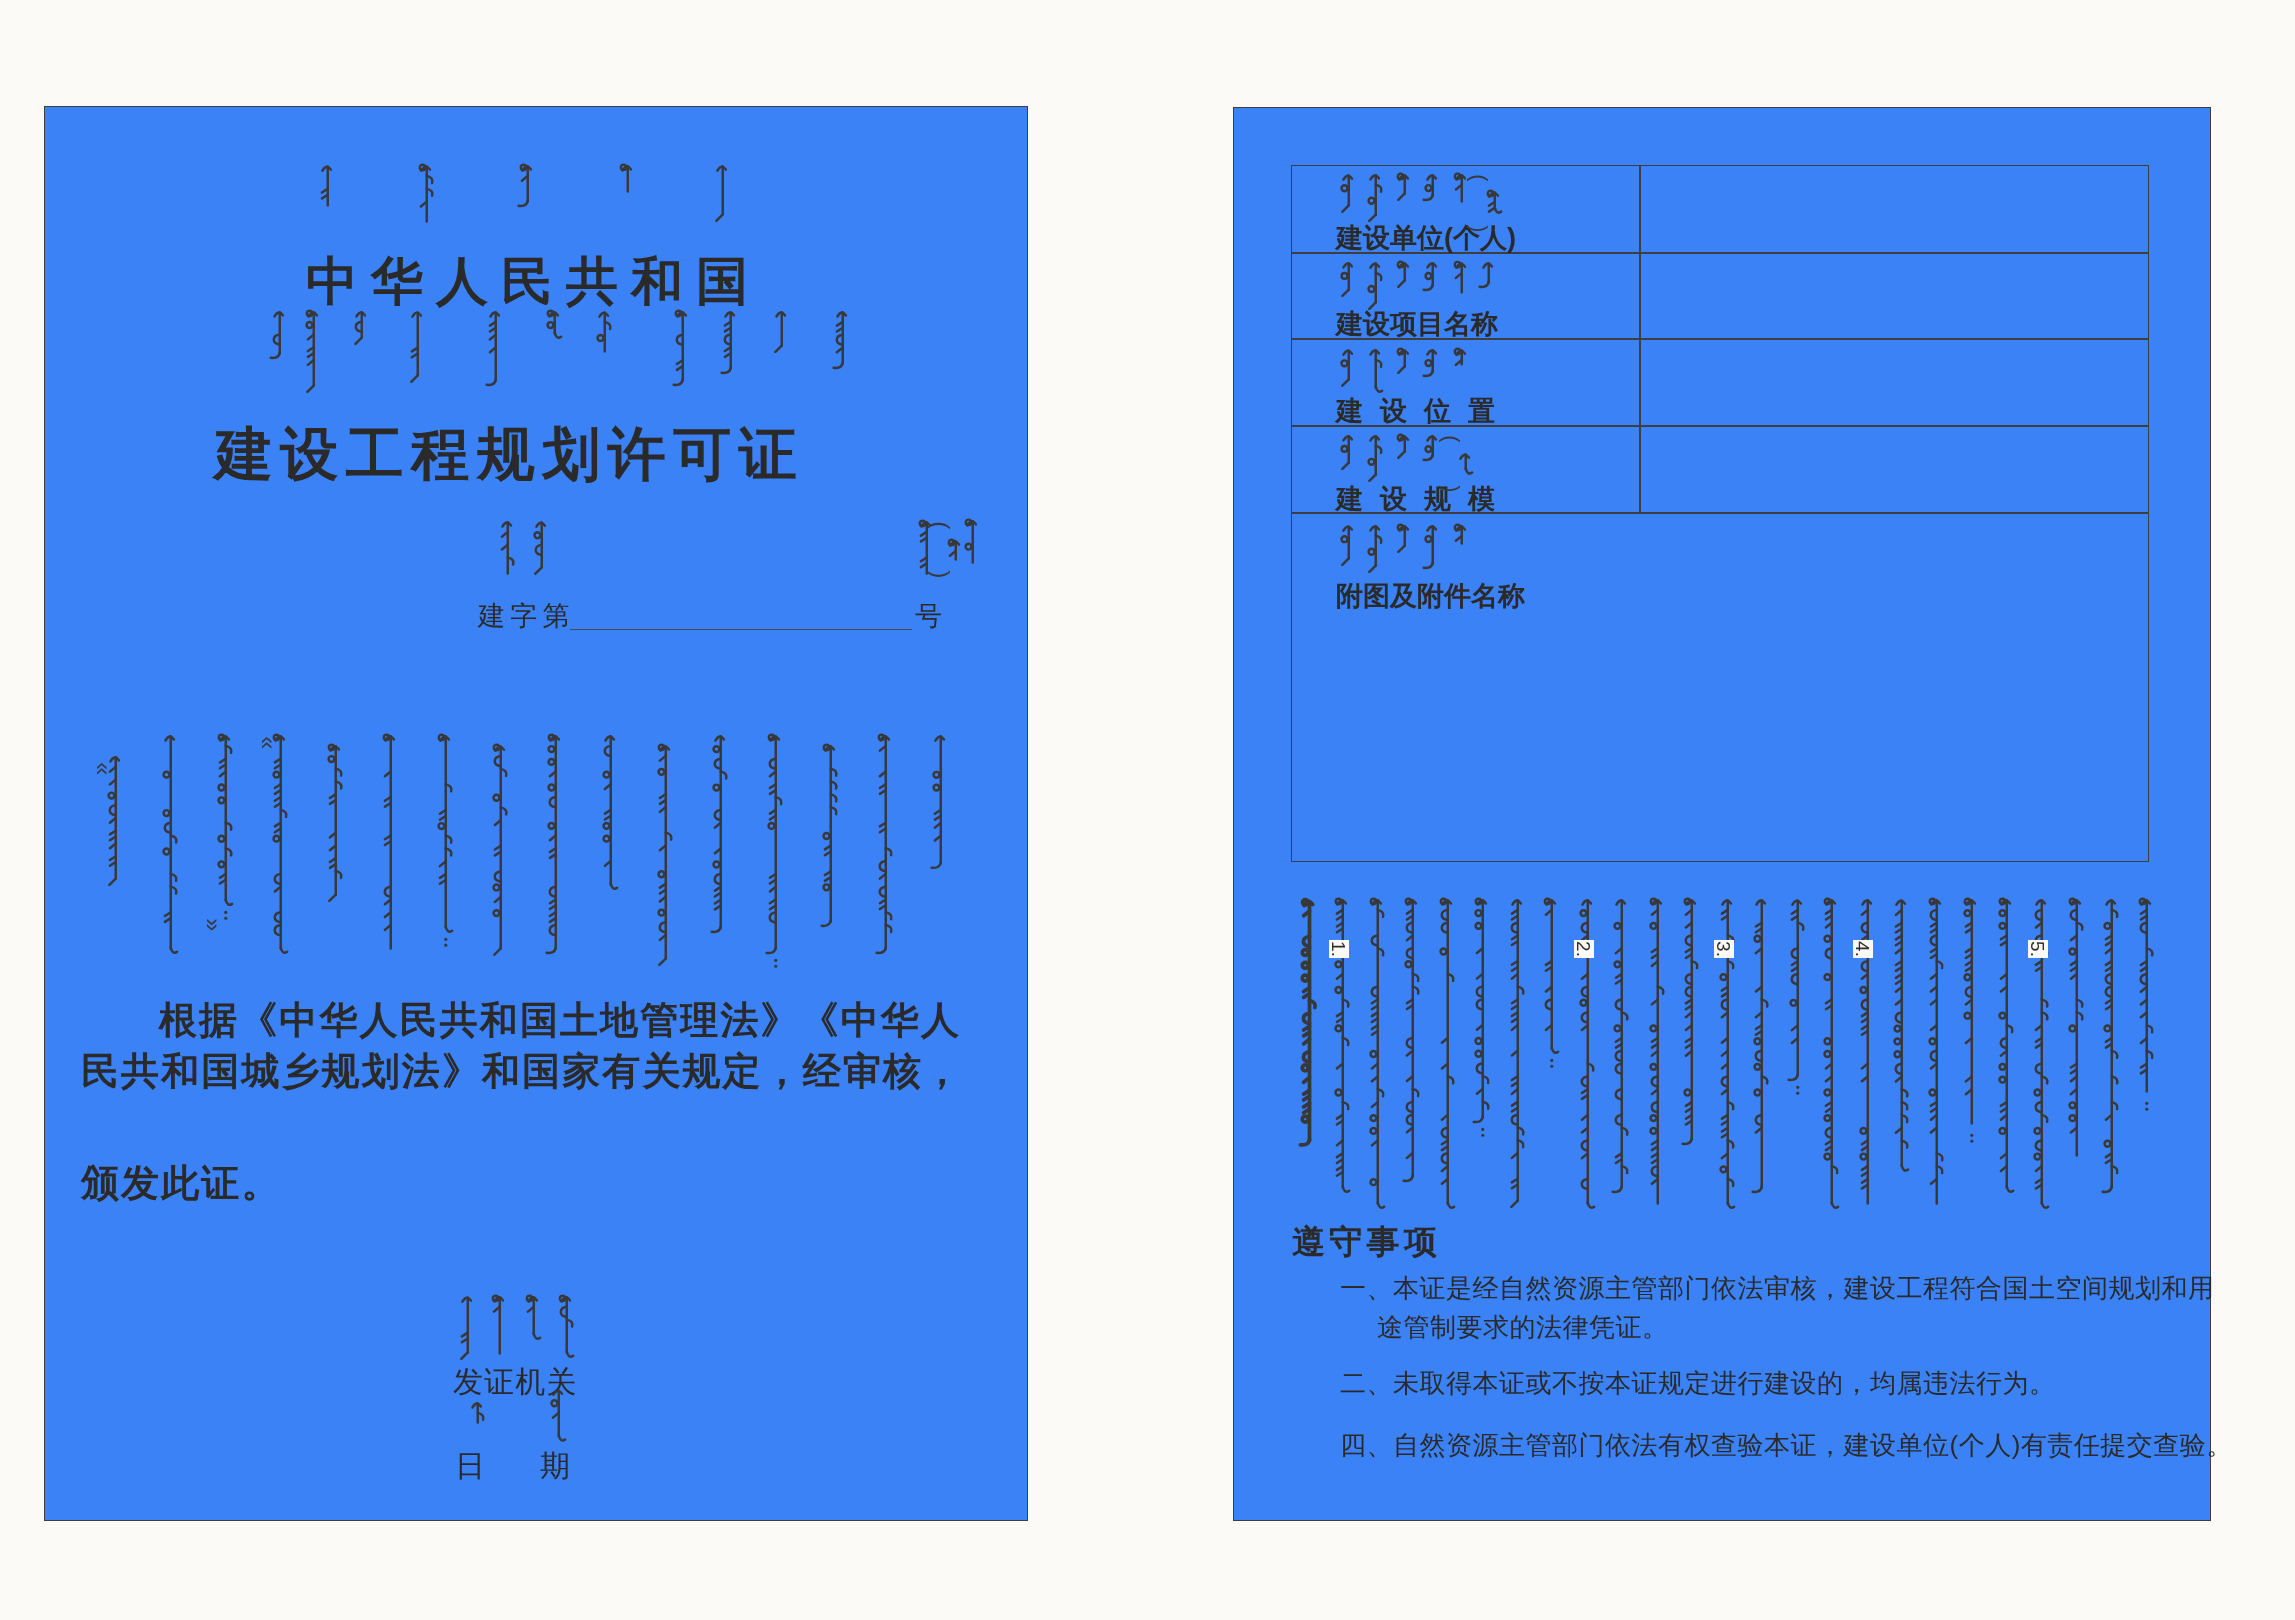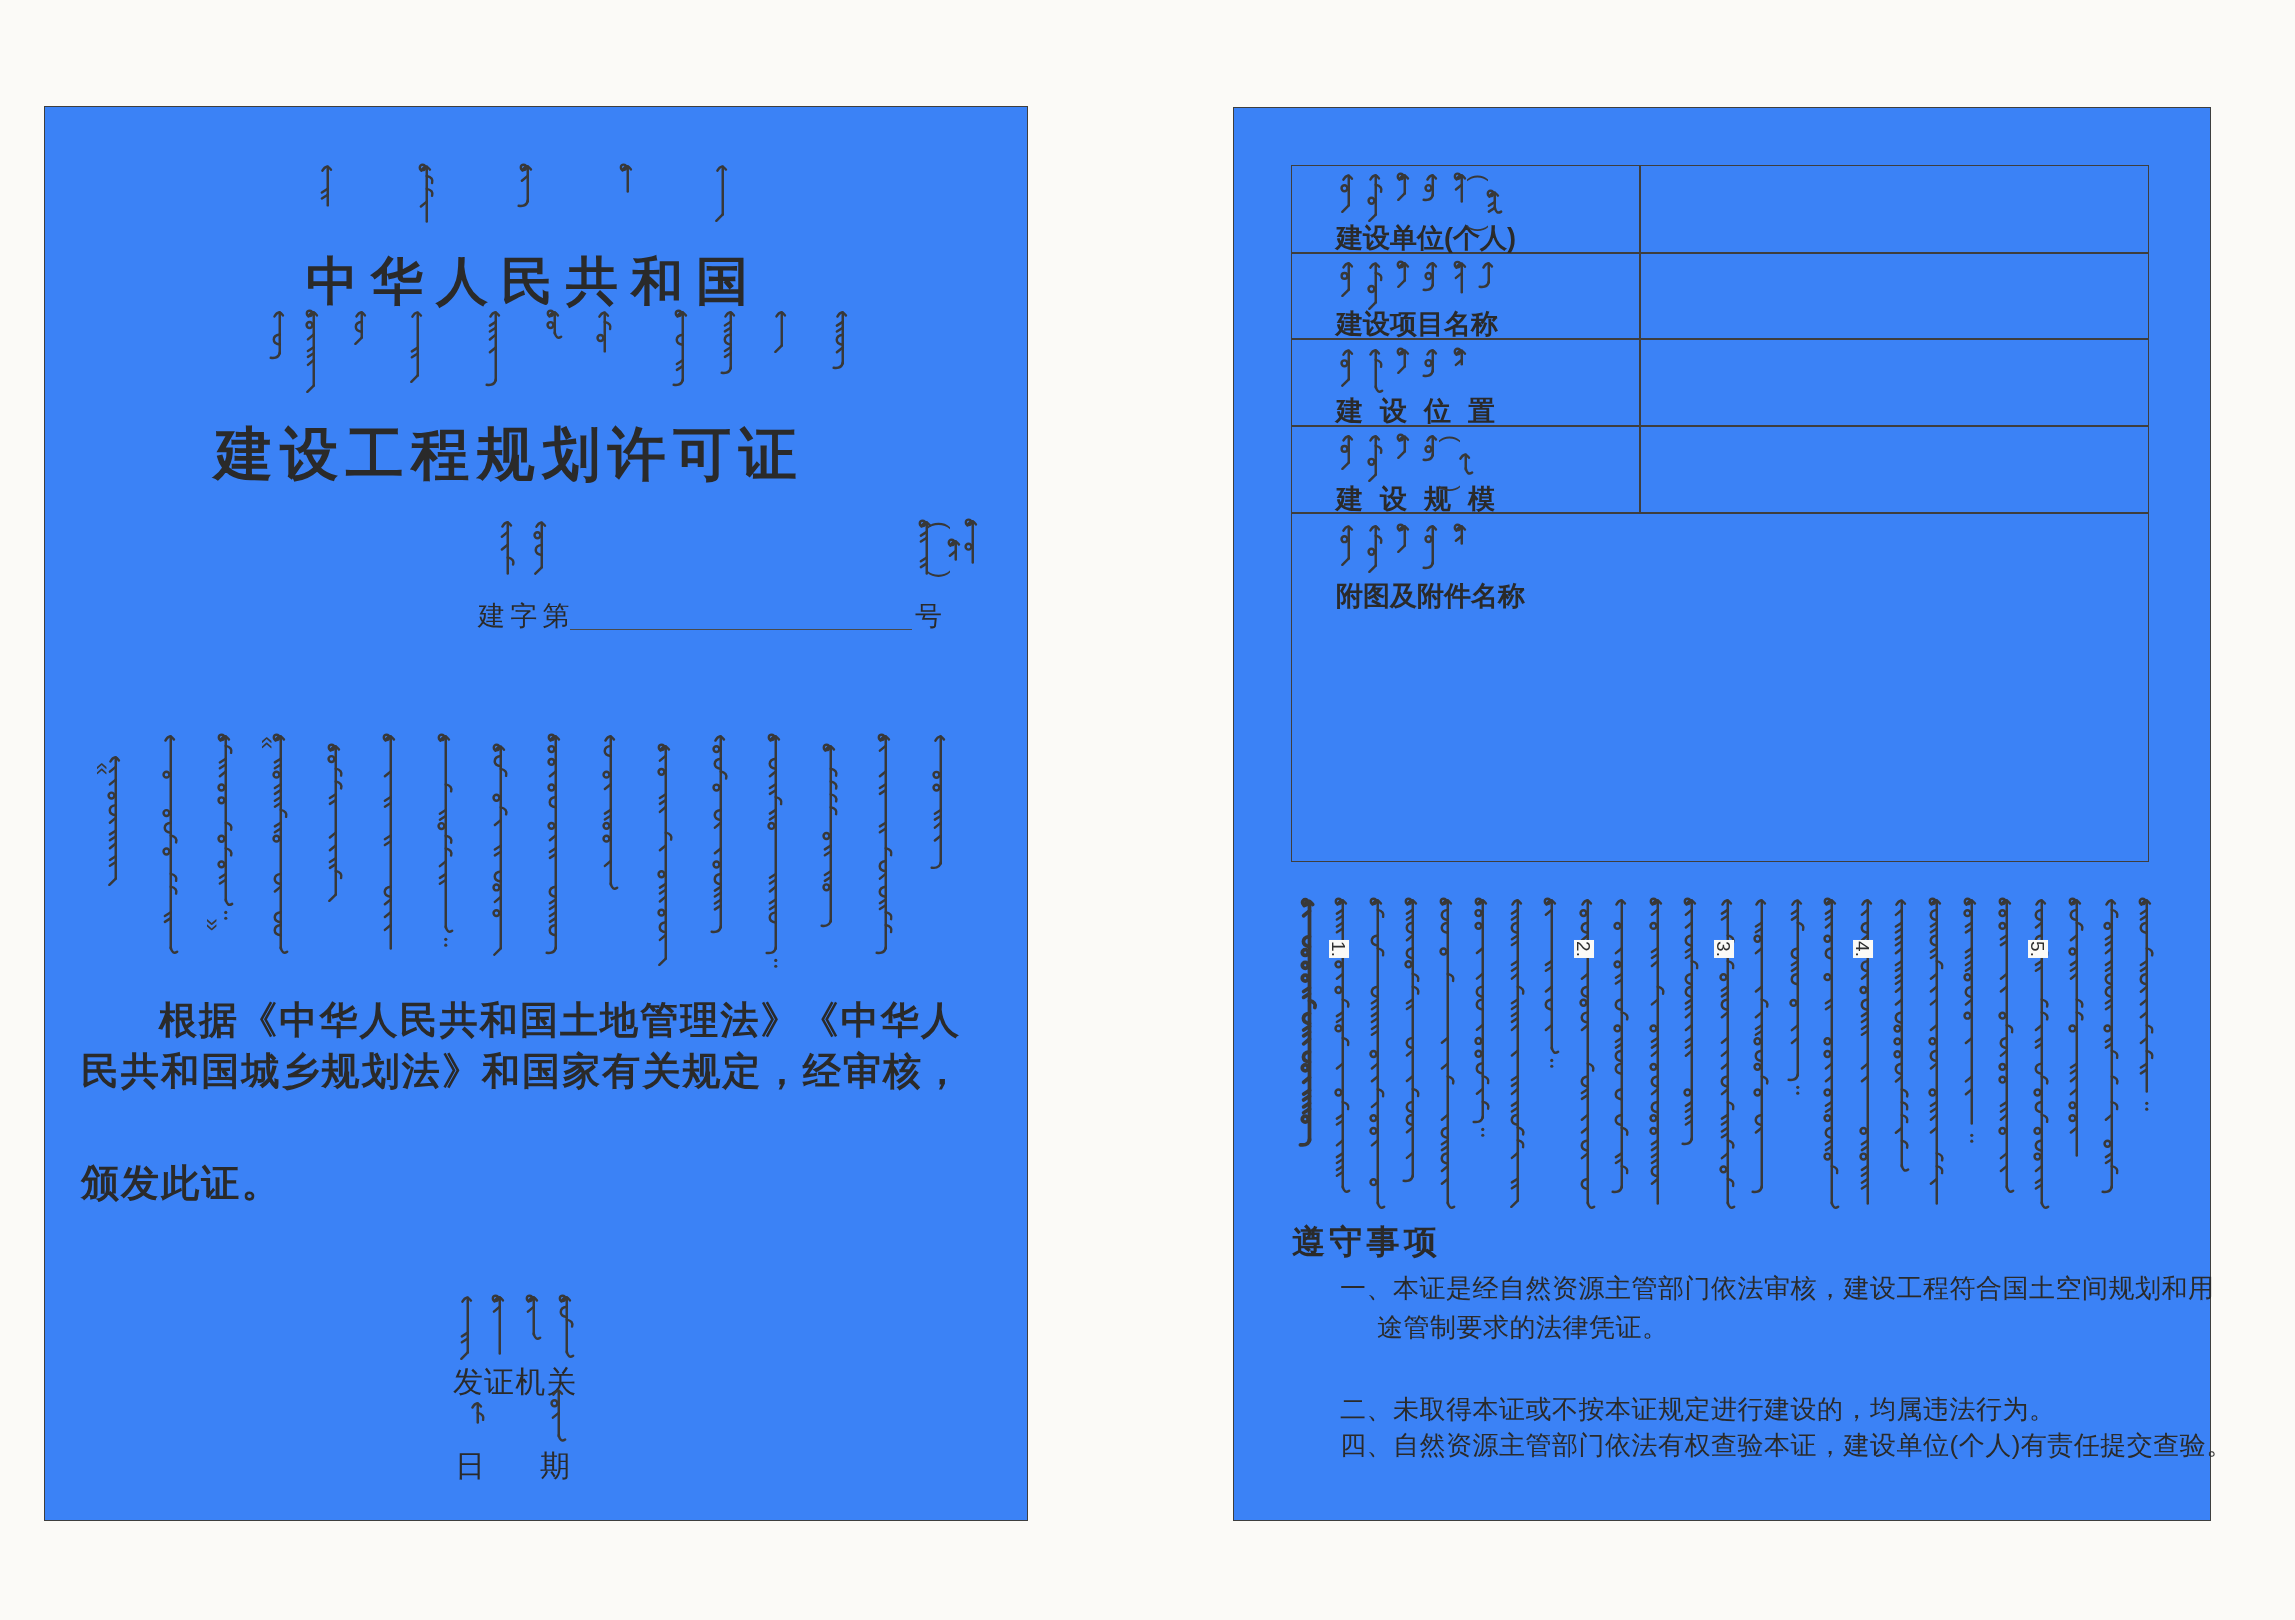--- a/index.html
+++ b/index.html
@@ -537,21 +537,21 @@
       <div class="row-label hei" style="left:44px;top:54px">建设单位(个人)</div>
       <div class="row-label hei" style="left:44px;top:140px">建设项目名称</div>
       <div class="row-label hei wide" style="left:44px;top:227px">建设位置</div>
       <div class="row-label hei wide" style="left:44px;top:315px">建设规模</div>
       <div class="row-label hei" style="left:44px;top:412px">附图及附件名称</div>
     </div>
 
     <div class="abs notes-title hei">遵守事项</div>
     <div class="note-line hei" style="left:58px;top:1163px">一、本证是经自然资源主管部门依法审核，建设工程符合国土空间规划和用</div>
     <div class="note-line hei" style="left:95px;top:1202px">途管制要求的法律凭证。</div>
-    <div class="note-line hei" style="left:58px;top:1284px">二、未取得本证或不按本证规定进行建设的，均属违法行为。</div>
+    <div class="note-line hei" style="left:58px;top:1258px">二、未取得本证或不按本证规定进行建设的，均属违法行为。</div>
     <div class="note-line hei" style="left:58px;top:1320px">四、自然资源主管部门依法有权查验本证，建设单位(个人)有责任提交查验。</div>
   <svg width="23.5" height="42" viewBox="0 0 44 78" style="position:absolute;left:103px;top:63px;fill:none;stroke:#383838;stroke-width:4.6;stroke-linecap:round;">
         <path d="M12,16 Q20,2 28,14"></path>
         <line x1="22" y1="8" x2="22" y2="64"></line>
         <circle cx="14" cy="32" r="5.5"></circle>
         <line x1="22" y1="64" x2="10" y2="76"></line>
       </svg>
       <svg width="23.5" height="51" viewBox="0 0 44 96" style="position:absolute;left:130px;top:63px;fill:none;stroke:#383838;stroke-width:4.6;stroke-linecap:round;">
         <path d="M12,16 Q20,2 28,14"></path>
         <line x1="22" y1="8" x2="22" y2="82"></line>

